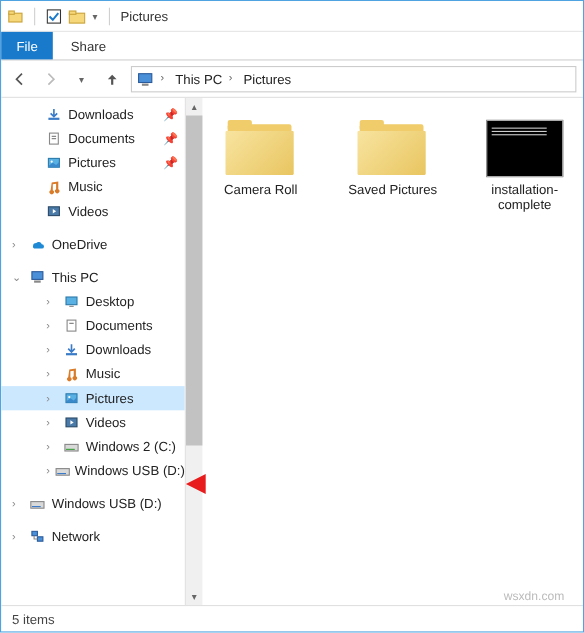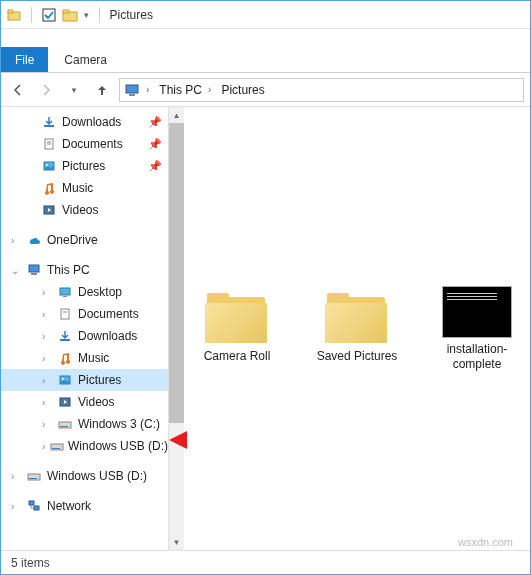--- a/index.html
+++ b/index.html
@@ -6,21 +6,21 @@
 body { width: 531px; height: 575px; background: #fff; border: 1px solid #4fa3e0; display: flex; flex-direction: column; overflow: hidden; position: relative; }
 
 
 .titlebar { height: 28px; background: #fff; display: flex; align-items: center; padding: 0 6px; border-bottom: 1px solid #e5e5e5; }
 .titlebar .qat { display: flex; align-items: center; gap: 6px; }
 .titlebar .foldericon { color: #e8b62e; }
 .titlebar .sep { width: 1px; height: 16px; background: #d0d0d0; margin: 0 4px; }
 .titlebar .title { margin-left: 6px; color: #333; }
 
 
-.ribbon { height: 26px; display: flex; align-items: stretch; border-bottom: 1px solid #d0d0d0; margin-top: 18px; }
+.ribbon { height: 26px; display: flex; align-items: stretch; border-bottom: 1px solid #d0d0d0; }
 .ribbon .file { background: #1979ca; color: #fff; padding: 0 14px; display: flex; align-items: center; }
 .ribbon .tab { padding: 0 16px; display: flex; align-items: center; color: #333; }
 
 
 .navbar { height: 34px; display: flex; align-items: center; padding: 0 6px; gap: 6px; border-bottom: 1px solid #e0e0e0; }
 .navbtn { width: 22px; height: 22px; display: flex; align-items: center; justify-content: center; color: #555; }
 .navbtn.disabled { color: #bbb; }
 .addrwrap { flex: 1; height: 24px; border: 1px solid #ccc; display: flex; align-items: center; padding: 0 4px; gap: 2px; }
 .crumb { padding: 0 4px; color: #222; display: flex; align-items: center; gap: 2px; }
 .crumb .chev { color: #666; font-size: 10px; }
@@ -34,21 +34,21 @@
 
 .treeitem { display: flex; align-items: center; height: 22px; padding-left: 8px; gap: 4px; color: #222; white-space: nowrap; }
 .treeitem .chev { width: 12px; color: #888; font-size: 10px; }
 .treeitem .icon { width: 16px; text-align: center; }
 .treeitem .pin { margin-left: auto; margin-right: 6px; color: #999; font-size: 11px; }
 .treeitem.l1 { padding-left: 10px; }
 .treeitem.l2 { padding-left: 41px; }
 .treeitem.selected { background: #cce8ff; }
 .spacer { height: 8px; }
 
-.content { flex: 1; padding: 20px 8px; display: flex; align-items: center; gap: 30px; }
+.content { flex: 1; padding: 20px 8px; display: flex; align-items: flex-start; gap: 30px; }
 .fitem { width: 90px; display: flex; flex-direction: column; align-items: center; text-align: center; gap: 4px; }
 .foldershape { width: 64px; height: 52px; position: relative; }
 .foldershape .back { position: absolute; top: 4px; left: 2px; width: 58px; height: 44px; background: #f0cd6a; border-radius: 2px 2px 0 0; }
 .foldershape .tab { position: absolute; top: 0; left: 2px; width: 22px; height: 8px; background: #f0cd6a; border-radius: 2px 2px 0 0; }
 .foldershape .front { position: absolute; top: 10px; left: 0; width: 62px; height: 40px; background: linear-gradient(135deg,#f8e4a0,#e8c560); border-radius: 1px; }
 .thumbimg { width: 70px; height: 52px; background: #000; border: 1px solid #aaa; position: relative; }
 .thumbimg .whitebar { position: absolute; top: 6px; left: 4px; width: 50px; height: 1px; background: #ccc; box-shadow: 0 3px 0 #ccc, 0 6px 0 #ccc; }
 .fitem .lbl { font-size: 12px; color: #222; line-height: 1.2; word-wrap: break-word; }
 
 
@@ -85,21 +85,21 @@
         </svg>
     </span>
     <span style="color:#666;font-size:9px">▾</span>
     <span class="sep"></span>
   </div>
   <span class="title">Pictures</span>
 </div>
 
 <div class="ribbon">
   <div class="file">File</div>
-  <div class="tab">Camera</div>
+  <div class="tab">Share</div>
 </div>
 
 <div class="navbar">
   <div class="navbtn">
       <svg width="14" height="14" viewBox="0 0 14 14">
         <path d="M9 2 L4 7 L9 12" stroke="#555" fill="none" stroke-width="1.5"></path>
       </svg>
     </div>
   <div class="navbtn disabled">
       <svg width="14" height="14" viewBox="0 0 14 14">
@@ -271,21 +271,21 @@
         <span>Videos</span>
       </div>
     <div class="treeitem l2">
         <span class="chev">›</span>
         <span class="icon">
           <svg width="14" height="12">
             <rect x="1" y="4" width="12" height="6" fill="#d9d9d9" stroke="#888"></rect>
             <rect x="2" y="8" width="8" height="1" fill="#3a9e3a"></rect>
           </svg>
         </span>
-        <span>Windows 3 (C:)</span>
+        <span>Windows 2 (C:)</span>
       </div>
     <div class="treeitem l2">
         <span class="chev">›</span>
         <span class="icon">
           <svg width="14" height="12">
             <rect x="1" y="4" width="12" height="6" fill="#d9d9d9" stroke="#888"></rect>
             <rect x="2" y="8" width="8" height="1" fill="#3a7ac8"></rect>
           </svg>
         </span>
         <span>Windows USB (D:)</span>

